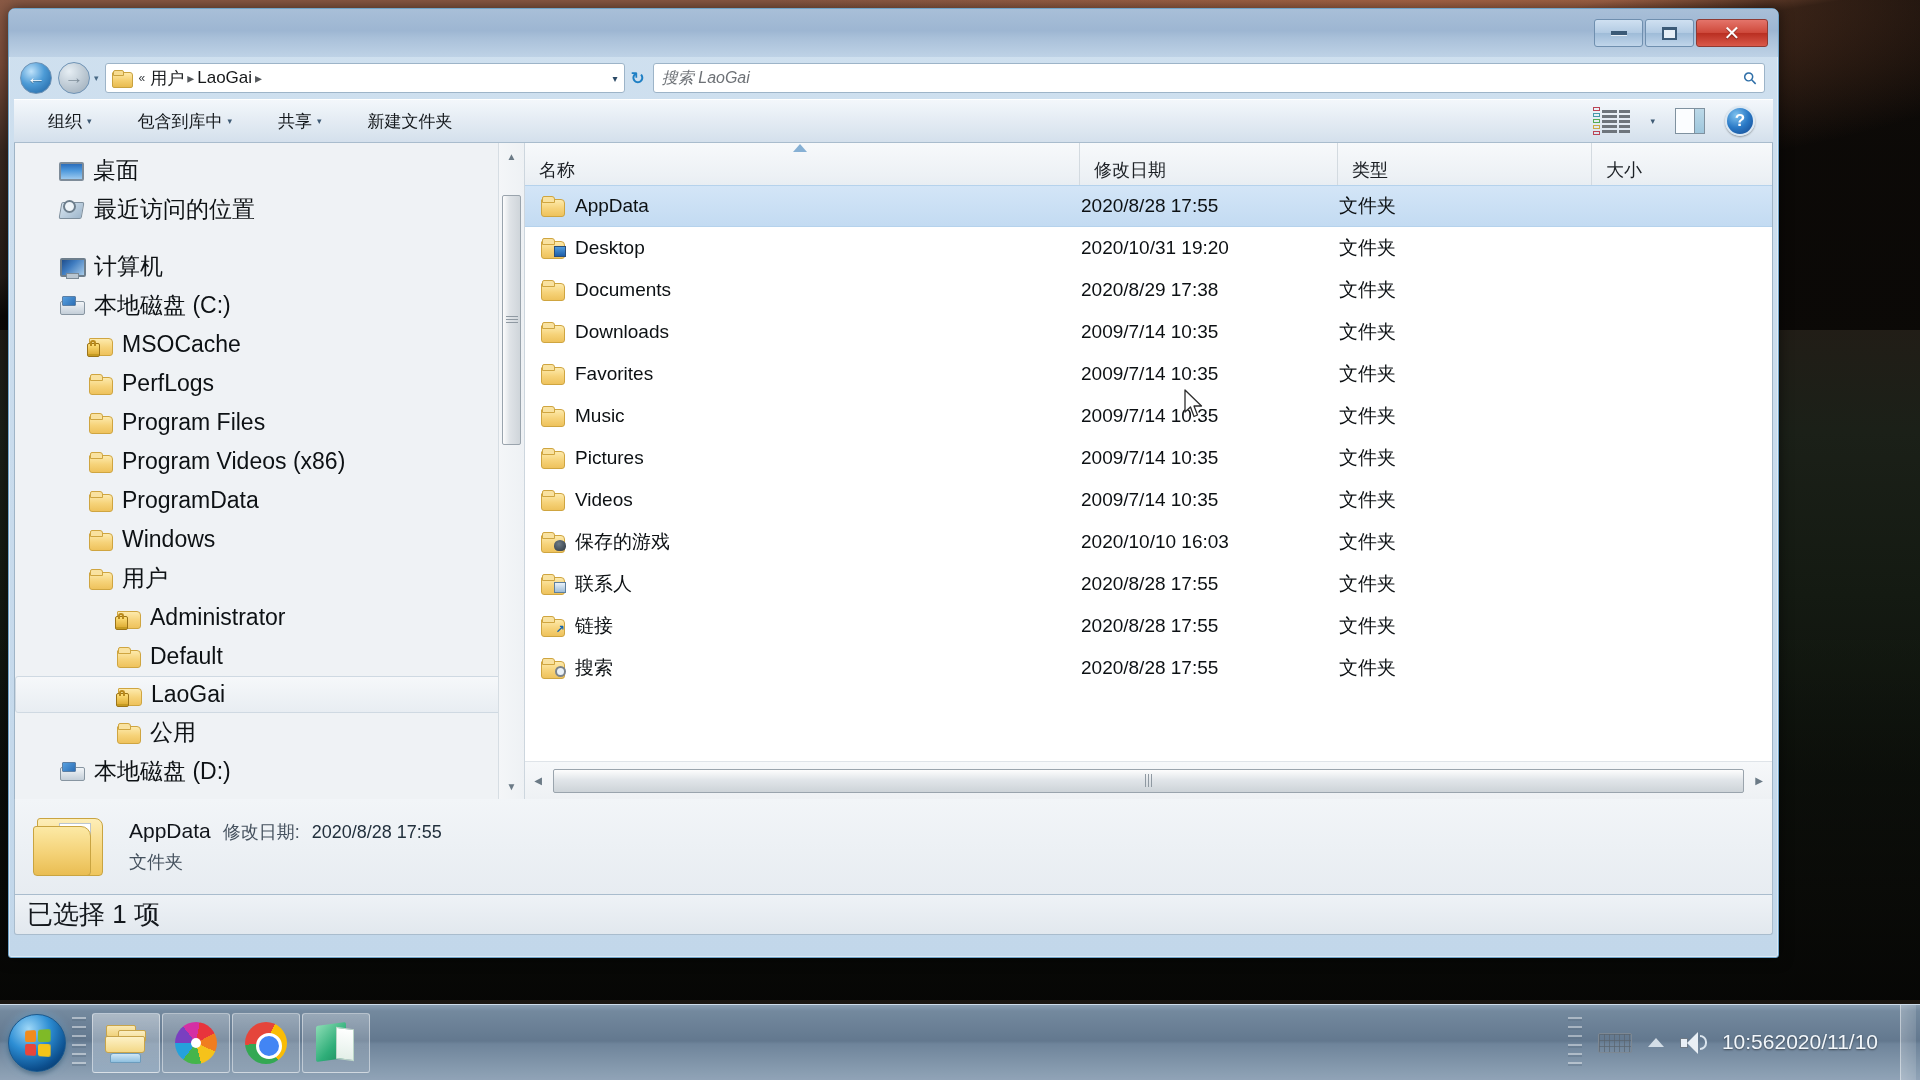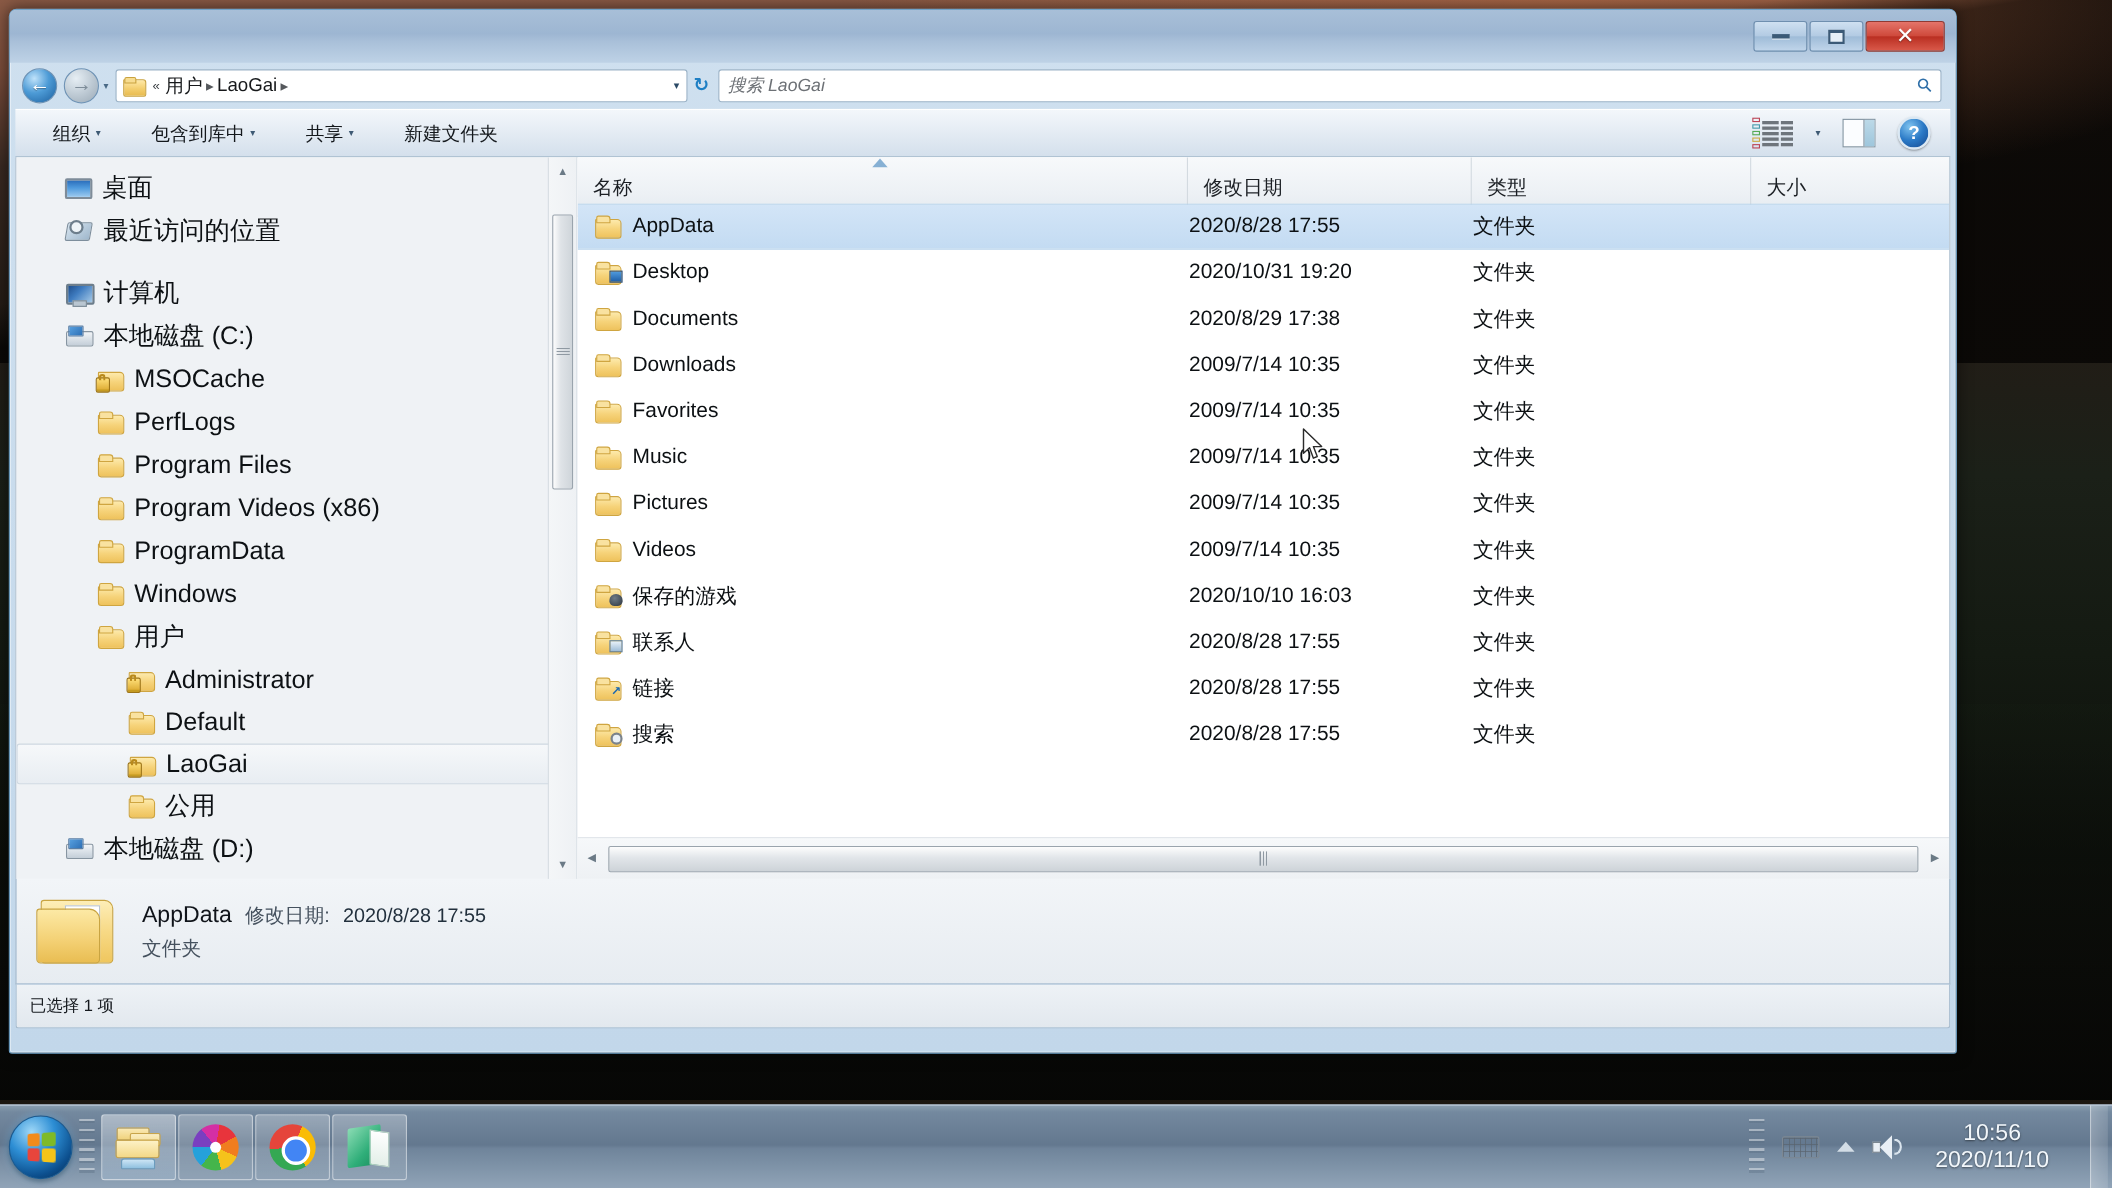--- a/index.html
+++ b/index.html
@@ -346,21 +346,21 @@
   .det-val { font-size:18px; color:#22303d; }
   .det-l2 { font-size:18px; color:#45515e; }
 
   
   #status {
     height: 40px;
     background: linear-gradient(to bottom, #eef2f6, #e2e8ee);
     border:1px solid #a9bccd; border-top:none;
     border-radius:0 0 3px 3px;
     display:flex; align-items:center; padding:0 12px;
-    font-size:15px; color:#14181d;
+    font-size:26px; color:#14181d;
   }
 
   
   #cursor { position:absolute; left:658px; top:246px; width:22px; height:32px; z-index:60; }
 
   
   #taskbar {
     position:absolute; left:0; right:0; bottom:0; height:76px;
     background: linear-gradient(to bottom,
       rgba(146,167,188,.93) 0%, rgba(122,145,169,.93) 8%,
@@ -423,21 +423,21 @@
     opacity:.75; }
   .ic-kbd { width:34px; height:20px; background:linear-gradient(to bottom,#f2f4f6,#c9d1d8);
     border:1px solid #7d8893; border-radius:2px;
     background-image: repeating-linear-gradient(to right, rgba(90,100,110,.7) 0 1px, transparent 1px 5px),
                       repeating-linear-gradient(to bottom, rgba(90,100,110,.7) 0 1px, transparent 1px 6px);}
   .tray-caret { width:0;height:0;border-left:8px solid transparent;border-right:8px solid transparent;border-bottom:9px solid #d3dde6; }
   .ic-vol { width:26px; height:24px; position:relative; }
   .ic-vol .sp{position:absolute;left:0;top:7px;width:8px;height:10px;background:#e9eff5;border:1px solid #6e7a85;}
   .ic-vol .cn{position:absolute;left:7px;top:1px;width:0;height:0;border-top:11px solid transparent;border-bottom:11px solid transparent;border-right:11px solid #e9eff5;}
   .ic-vol .wv{position:absolute;left:20px;top:4px;width:7px;height:15px;border:2px solid #dbe5ee;border-left:none;border-radius:0 9px 9px 0;}
-  .clock { display:flex; flex-direction:column; align-items:center; justify-content:center;
+  .clock { display:flex; flex-direction:row; align-items:center; justify-content:center;
     color:#f2f7fb; font-size:21px; line-height:1.18; text-shadow:0 1px 2px rgba(0,0,0,.5);
     min-width:140px; padding-right:6px; }
   .showdesk { width:16px; height:100%; background: linear-gradient(to right, rgba(255,255,255,.25), rgba(255,255,255,.12));
     border-left:1px solid rgba(255,255,255,.5); }
 </style>
 </head>
 <body>
 
 <div id="desktop"></div>
 

